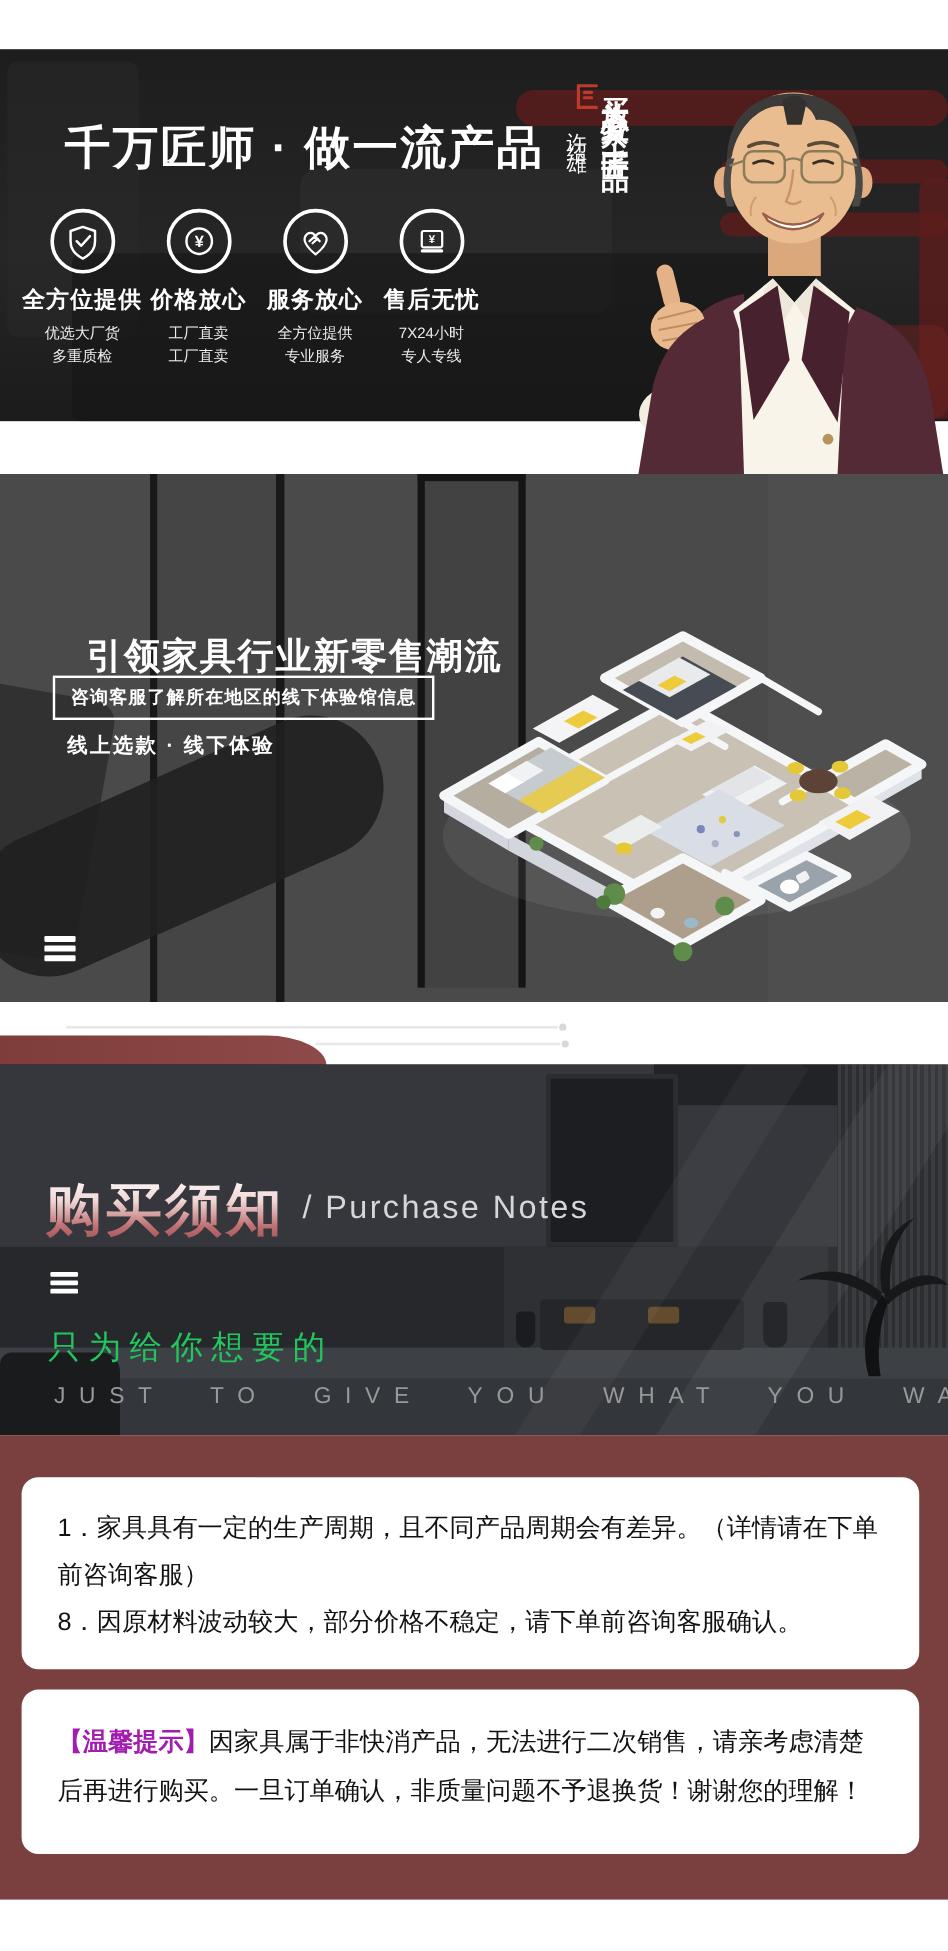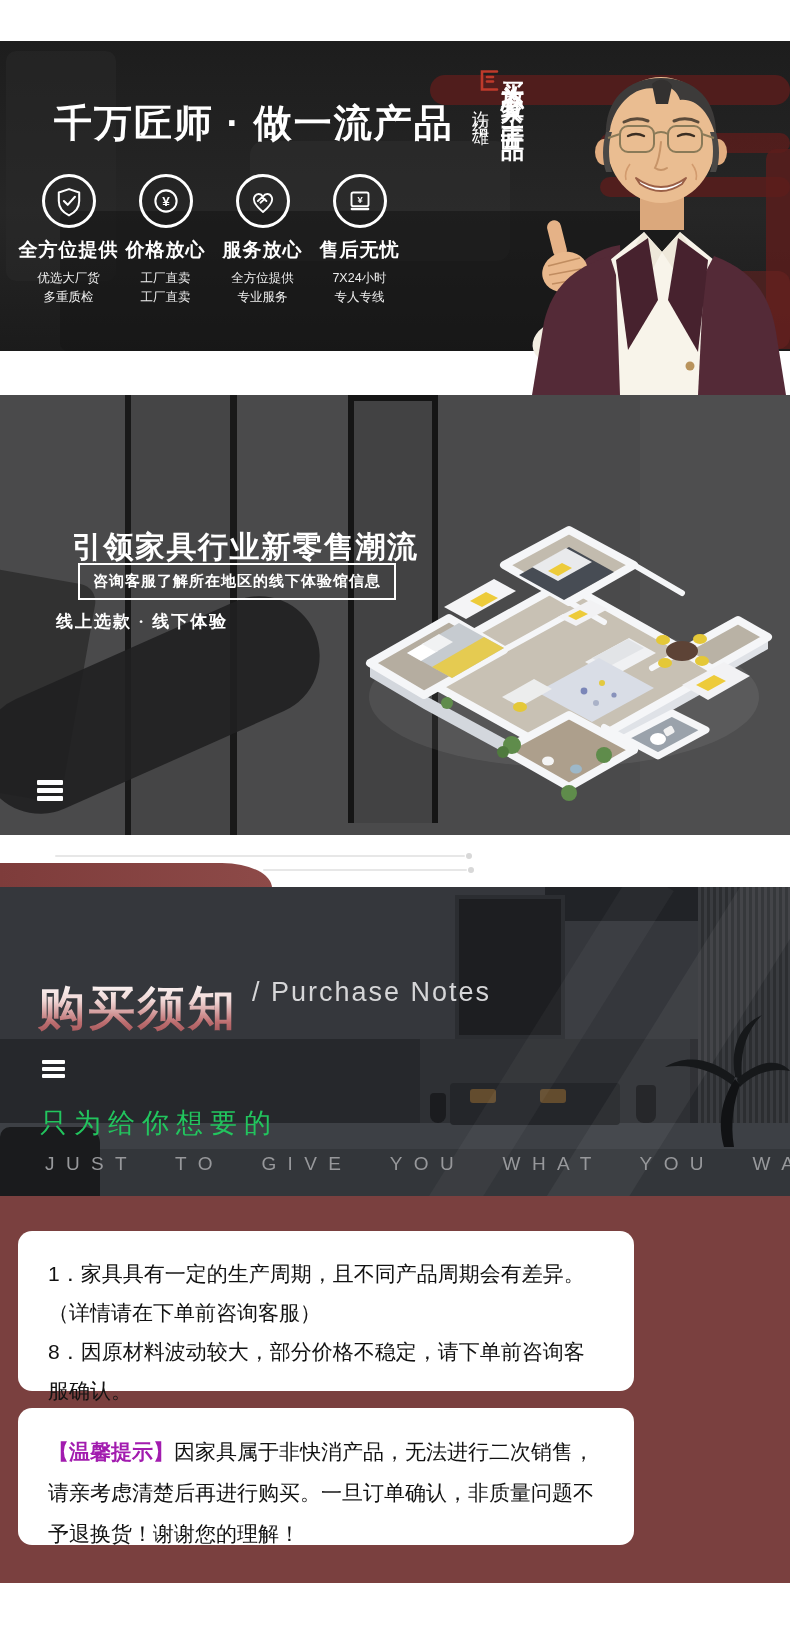--- a/index.html
+++ b/index.html
@@ -33,22 +33,22 @@
   
   .sec2{top:395px;left:0;width:790px;height:440px;background:#4a4a4b;overflow:hidden;}
   .door1{left:125px;top:0;width:112px;height:440px;background:#454546;border-left:6px solid #191919;border-right:7px solid #191919;}
   .door2{left:348px;top:0;width:90px;height:428px;background:#424243;border:6px solid #151515;border-bottom:none;}
   .wallR{left:640px;top:0;width:150px;height:440px;background:#515152;opacity:.6;}
   .chaise{left:-30px;top:250px;width:360px;height:120px;background:#202021;border-radius:60px;transform:rotate(-24deg);opacity:.9;}
   .chaise2{left:-40px;top:180px;width:120px;height:220px;background:#2a2a2b;border-radius:18px;transform:rotate(10deg);opacity:.8;}
   .mall-t{color:#fff;font-weight:bold;font-size:30px;letter-spacing:1.5px;white-space:nowrap;}
   .mall-t1{left:44px;top:72px;}
   .mall-t2{left:44px;top:132px;margin-left:28px;}
-  .mall-notice{left:44px;top:168px;border:2px solid #ffffff;color:#fff;font-size:15px;font-weight:bold;letter-spacing:1px;padding:7px 13px;white-space:nowrap;margin-left:34px;}
-  .mall-tag{left:56px;top:215px;color:#fff;font-size:17px;font-weight:bold;letter-spacing:2px;white-space:nowrap;font-family:Liberation Serif, serif;}
+  .mall-notice{left:44px;top:168px;border:2px solid #ffffff;color:#fff;font-size:15px;font-weight:bold;letter-spacing:1px;padding:7px 13px;white-space:nowrap;}
+  .mall-tag{left:56px;top:215px;color:#fff;font-size:17px;font-weight:bold;letter-spacing:2px;white-space:nowrap;}
   .burger{display:flex;flex-direction:column;justify-content:space-between;}
   .burger i{display:block;background:#fff;border-radius:1px;}
   .burger1{left:37px;top:385px;width:26px;height:21px;}
   .burger1 i{width:26px;height:5px;}
   .floorplan{left:352px;top:42px;width:424px;height:384px;}
 
   
   .line-thin{height:2px;background:#e7e7e7;border-radius:1px;}
   .lineA{left:55px;top:855px;width:410px;}
   .lineB{left:263px;top:869px;width:204px;}
@@ -66,31 +66,31 @@
   .s3glass{left:420px;top:152px;width:270px;height:100px;background:#2e3034;}
   .s3steps{left:0;top:236px;width:790px;height:26px;background:#3d4045;}
   .s3ground{left:0;top:262px;width:790px;height:47px;background:#33363a;}
   .s3sofa{left:450px;top:196px;width:170px;height:42px;background:#24262a;border-radius:4px;}
   .s3cushion{top:202px;width:26px;height:14px;background:#6e532f;border-radius:3px;opacity:.85;}
   .s3pot{background:#1b1c1f;border-radius:4px 4px 8px 8px;}
   .s3palm{left:640px;top:120px;width:150px;height:140px;}
   .s3streak{left:520px;top:-40px;width:46px;height:420px;background:#ffffff;opacity:.04;transform:rotate(32deg);}
   .s3streak2{left:640px;top:-40px;width:70px;height:420px;background:#ffffff;opacity:.05;transform:rotate(32deg);}
   .s3car{left:0;top:240px;width:100px;height:69px;background:#1a1b1d;border-radius:10px 16px 0 0;}
-  .pn-title-row{left:38px;top:90px;display:flex;align-items:flex-start;}
+  .pn-title-row{left:38px;top:90px;display:flex;align-items:center;}
   .pn-cn{font-size:47px;font-weight:bold;letter-spacing:3px;background:linear-gradient(180deg,#ffffff 2%,#f0d6d5 38%,#bd6e70 72%,#97494e 100%);-webkit-background-clip:text;background-clip:text;color:transparent;white-space:nowrap;}
   .pn-en{font-size:27px;color:#d6d6d8;margin-left:14px;padding-bottom:5px;letter-spacing:2px;white-space:nowrap;}
   .burger2{left:42px;top:173px;width:23px;height:18px;}
   .burger2 i{width:23px;height:4px;}
   .pn-sub-cn{left:40px;top:218px;color:#22c55e;font-size:27px;letter-spacing:7px;white-space:nowrap;}
   .pn-sub-en{left:45px;top:266px;color:#97989b;font-size:19px;letter-spacing:.60em;word-spacing:1.1em;white-space:nowrap;}
 
   
   .sec4{top:1196px;left:0;width:790px;height:387px;background:#7a403f;}
-  .note-box{left:18px;width:616px;background:#ffffff;border-radius:14px;padding:24px 30px;color:#121212;font-size:21px;line-height:1.85;}
+  .note-box{left:18px;width:748px;background:#ffffff;border-radius:14px;padding:24px 30px;color:#121212;font-size:21px;line-height:1.85;}
   .note-box p{margin:0;}
   .box1{top:35px;height:160px;}
   .box2{top:212px;height:137px;line-height:1.95;}
   .tip-label{color:#a21caf;font-weight:bold;}
 </style>
 </head>
 <body>
 
 <div class="canvas">
 

